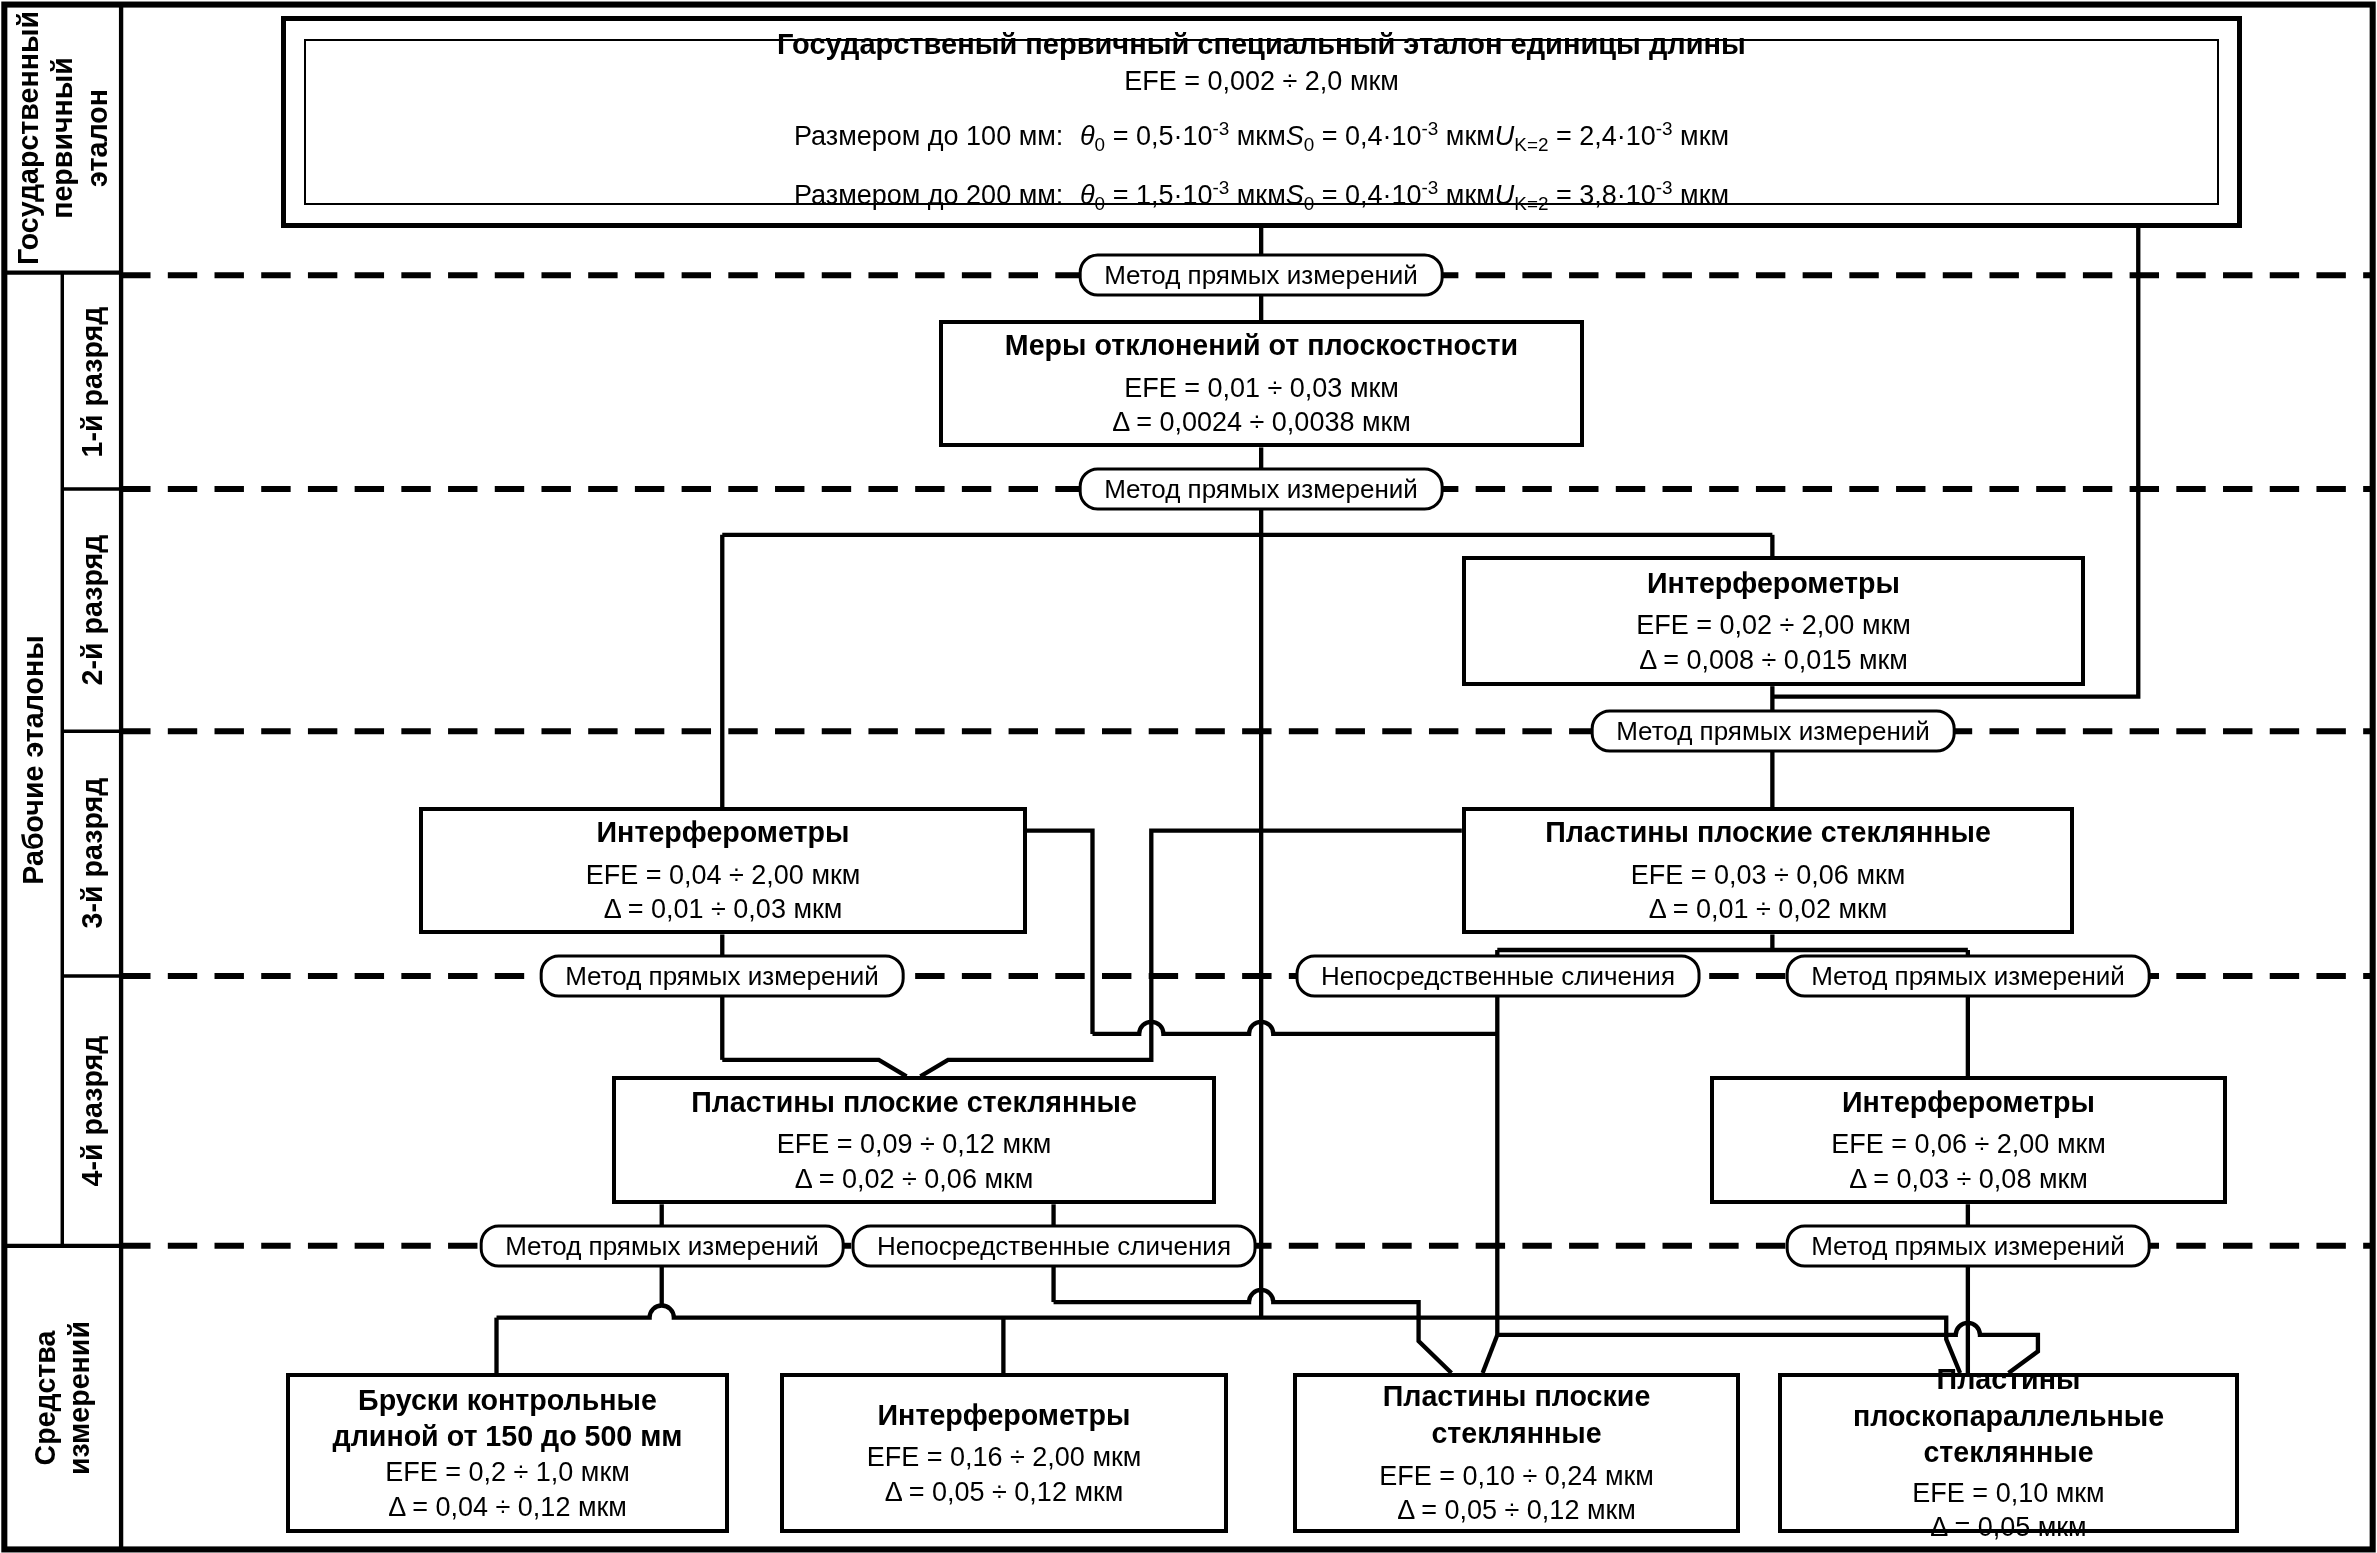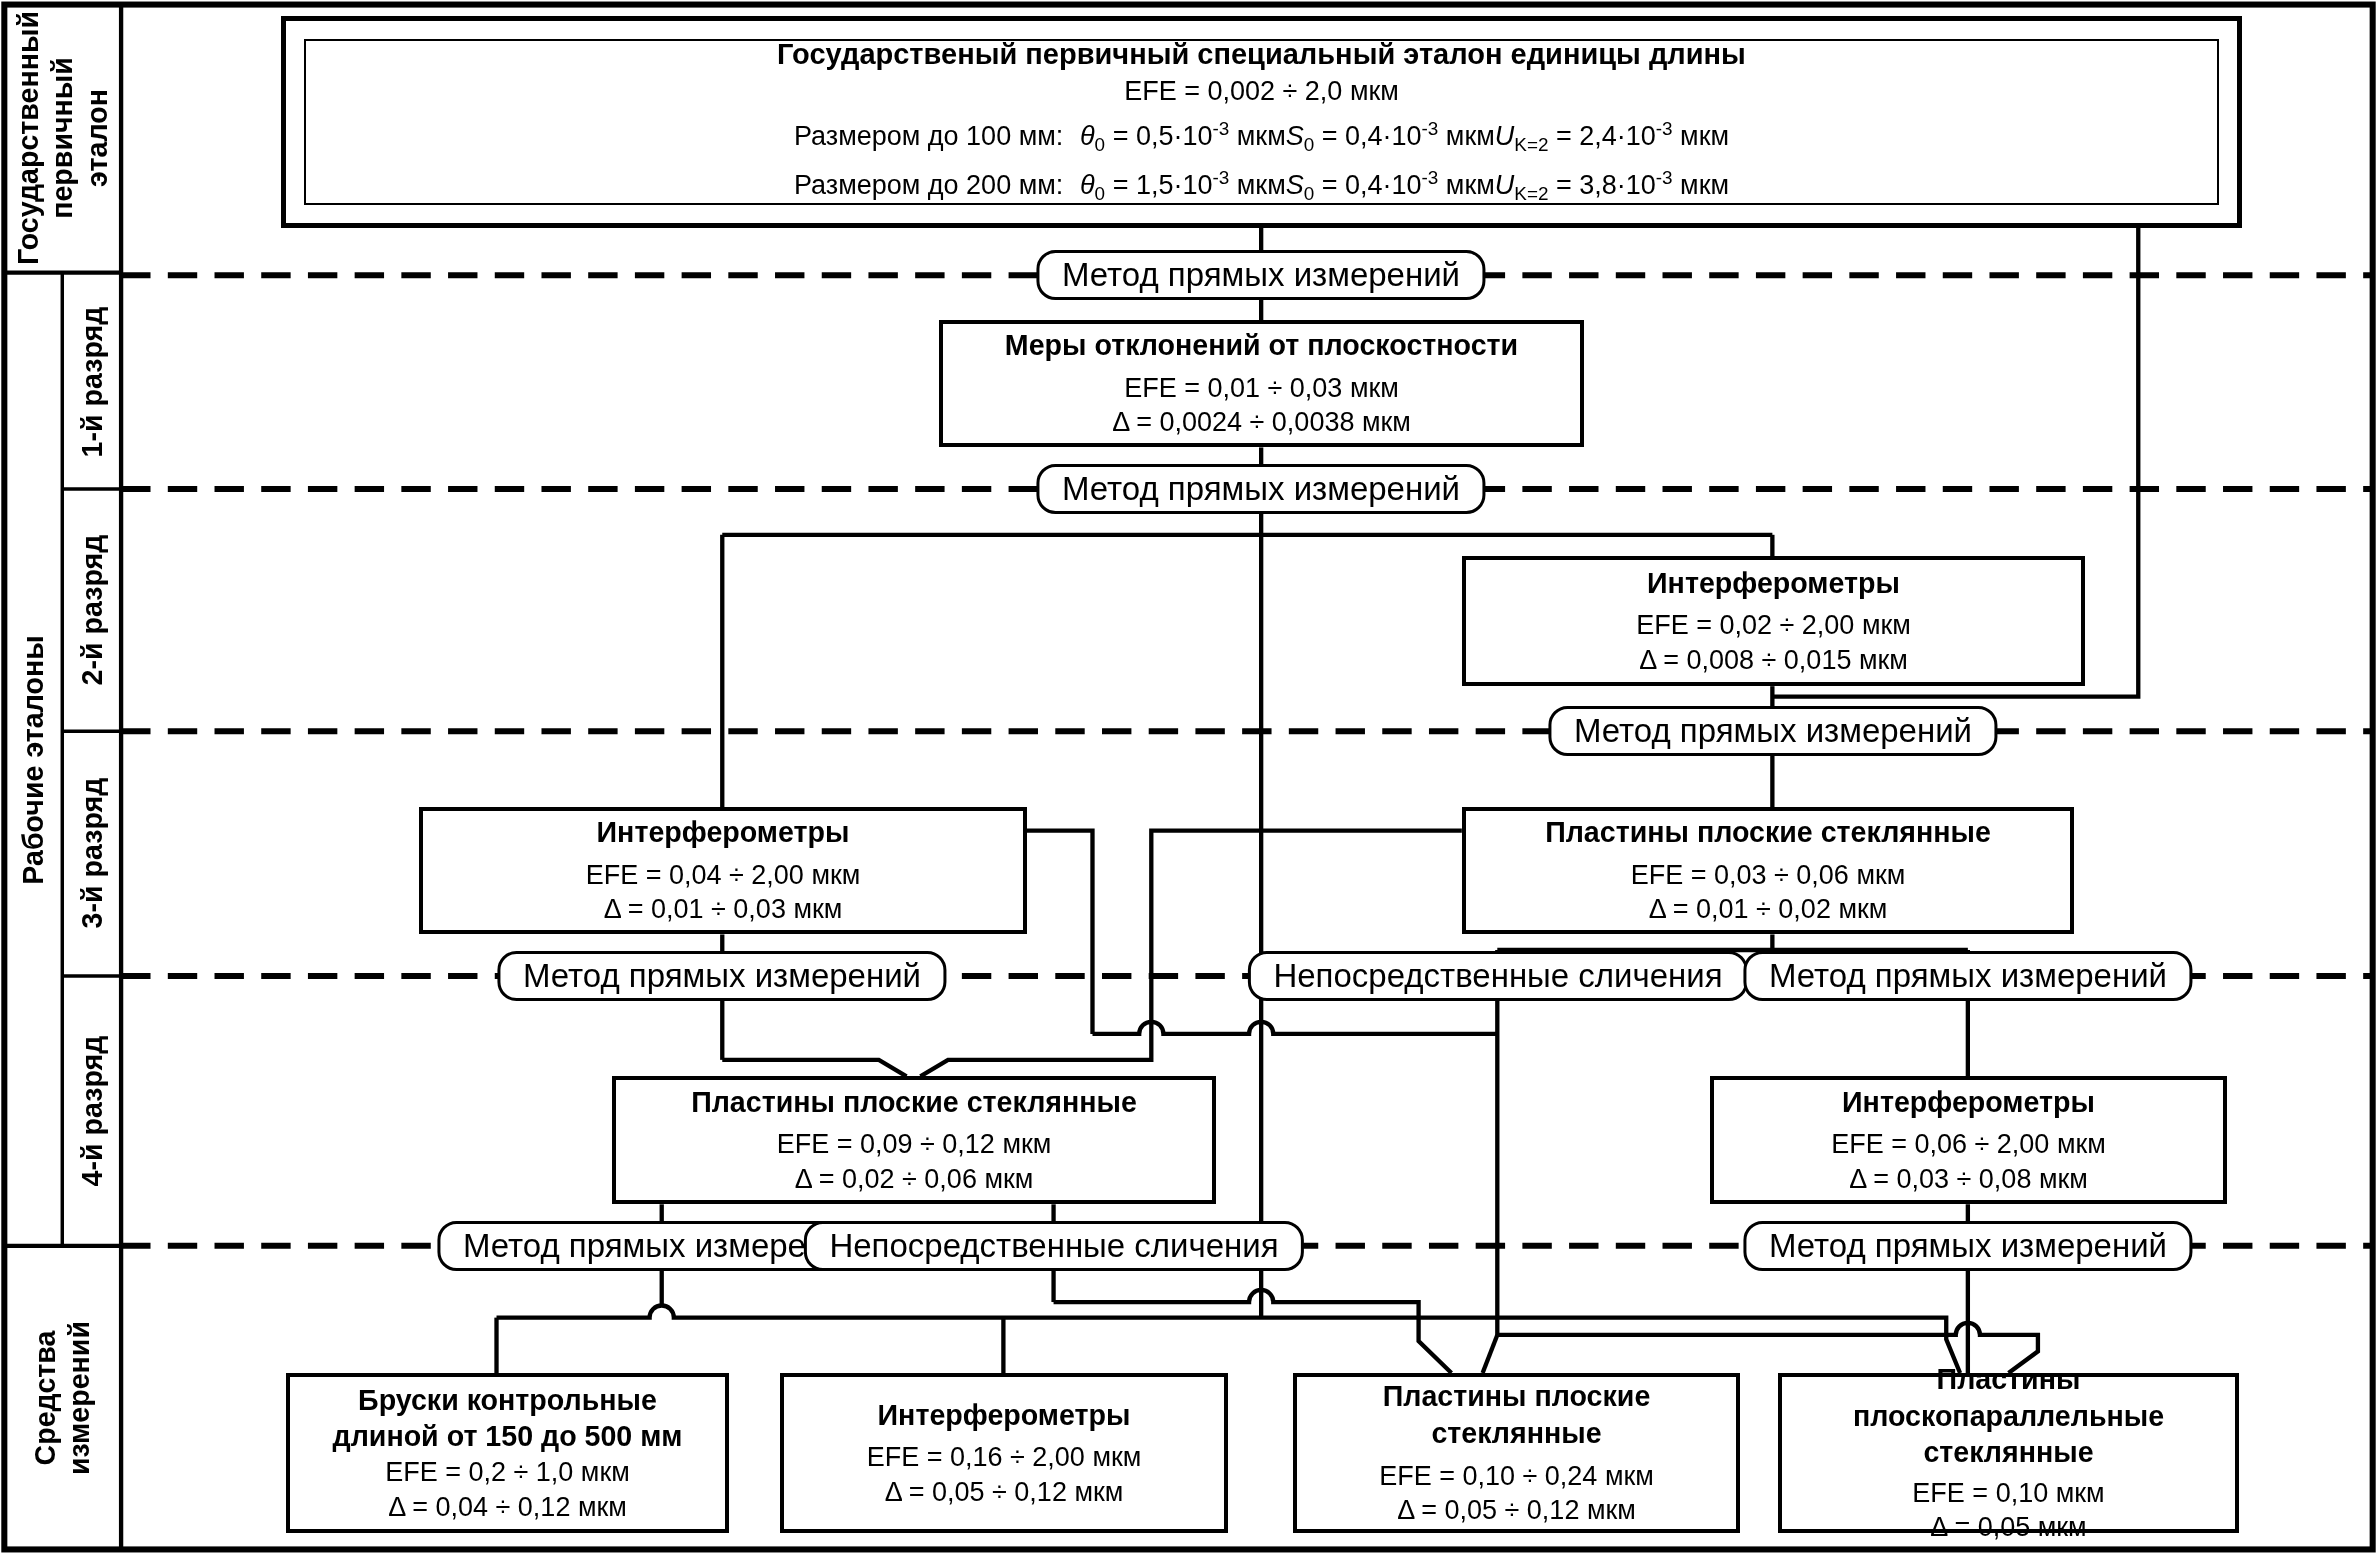--- a/index.html
+++ b/index.html
@@ -13,28 +13,28 @@
   .box .t{font-weight:bold;font-size:28.6px;margin-bottom:7px;}
   .box .t2{font-weight:bold;font-size:28.6px;margin-bottom:0;}
   .box .v{font-size:27px;}
 
   .topbox{position:absolute;left:281px;top:15.6px;width:1961px;height:212px;
           border:5.2px solid #000;box-sizing:border-box;padding:18px;background:#fff;}
   .topbox-inner{width:100%;height:100%;border:2.6px solid #000;box-sizing:border-box;
           display:flex;flex-direction:column;justify-content:center;align-items:center;
           text-align:center;font-size:27px;line-height:1.3;}
   .topbox-inner .tt{font-weight:bold;font-size:29px;}
-  .frow{display:flex;align-items:baseline;margin-top:8px;}
+  .frow{display:flex;align-items:baseline;margin-top:18px;}
   .frow .fl{min-width:286px;text-align:left;}
   sup,sub{font-size:70%;}
   i{font-style:italic;}
 
   .badge{position:absolute;background:#fff;border:3.5px solid #000;border-radius:19px;
-         height:50px;display:flex;align-items:center;justify-content:center;
-         padding:0 22.5px;font-size:33px;white-space:nowrap;
+         height:43px;display:flex;align-items:center;justify-content:center;
+         padding:0 22.5px;font-size:26px;white-space:nowrap;
          transform:translate(-50%,-50%);box-sizing:border-box;}
 
   .vanchor{position:absolute;width:0;height:0;}
   .vlabel{position:absolute;transform:translate(-50%,-50%) rotate(-90deg);
           font-weight:bold;font-size:28.6px;text-align:center;white-space:nowrap;
           line-height:1.2;}
 </style>
 </head>
 <body>
 

